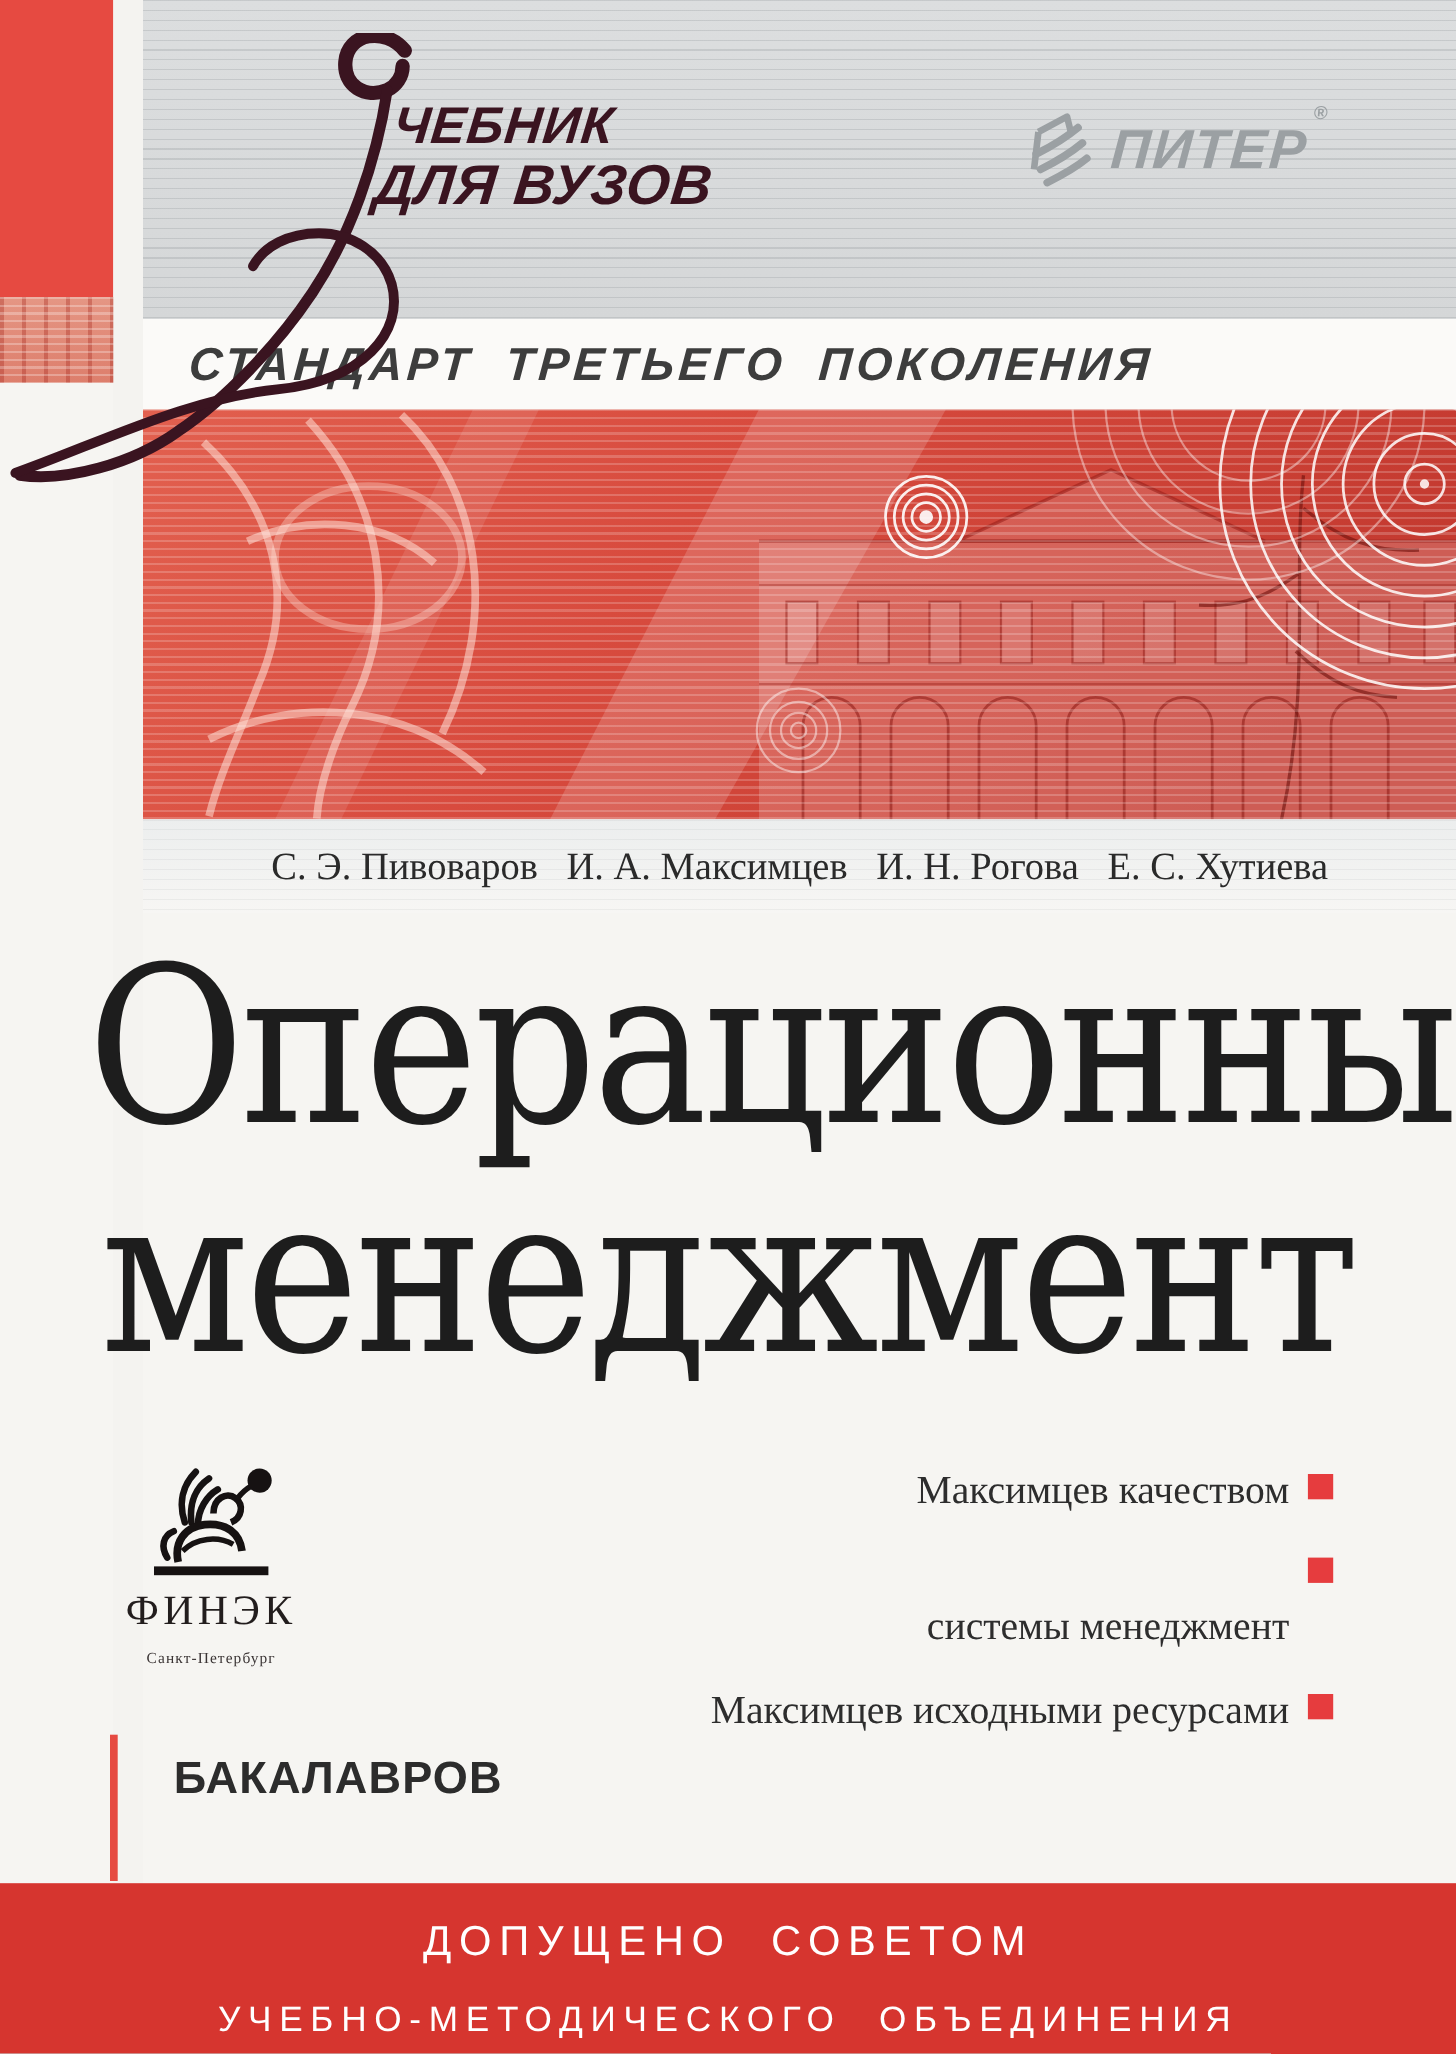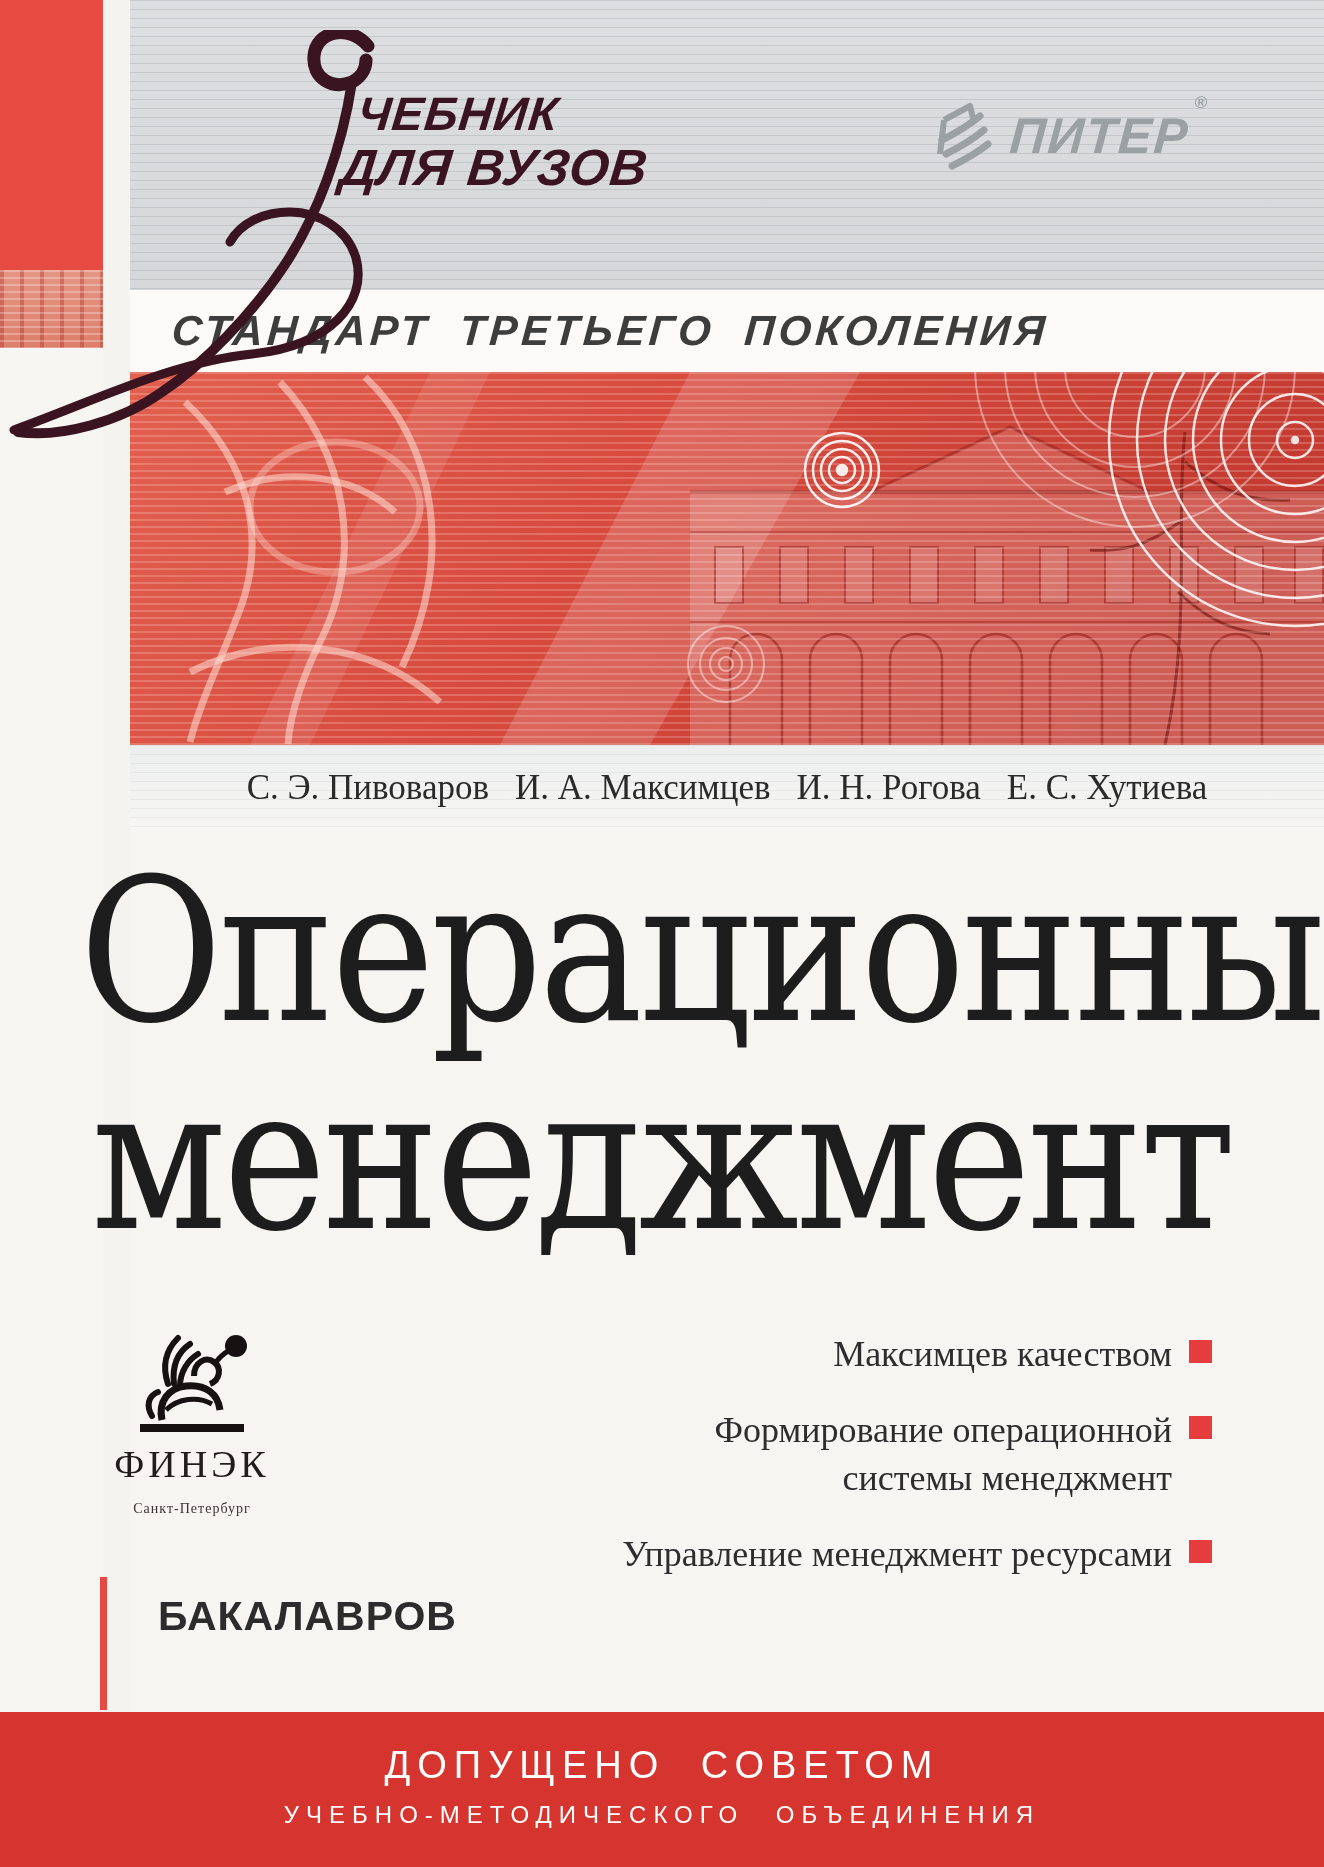--- a/index.html
+++ b/index.html
@@ -89,21 +89,21 @@
   .audience-rule{position:absolute;left:100px;top:1577px;width:7px;height:133px;background:#e64a41;}
   .audience{position:absolute;left:158px;top:1590px;font-weight:bold;font-size:41px;
             line-height:53px;color:#2c2c2c;letter-spacing:1px;}
 
   
   .bottom-banner{
     position:absolute;left:0;right:0;top:1712px;height:155px;background:#d6352f;
     text-align:center;color:#ffffff;font-weight:normal;
   }
   .banner-l1{margin-top:28px;font-size:38px;letter-spacing:7px;word-spacing:18px;line-height:50px;}
-  .banner-l2{font-size:24px;letter-spacing:7px;word-spacing:18px;line-height:50px;}
+  .banner-l2{font-size:32px;letter-spacing:7px;word-spacing:18px;line-height:50px;margin-top:20px;}
 </style>
 </head>
 <body>
 
 <div class="page">
 
   <div class="left-red"></div>
   <div class="left-photo"></div>
   <div class="left-gutter"></div>
 
@@ -259,26 +259,26 @@
     <div class="finek-city">Санкт-Петербург</div>
   </div>
 
   <div class="topics">
     <div class="topic">
       <span class="topic-text">Максимцев качеством</span>
       <span class="topic-square"></span>
     </div>
     <div class="topic">
       <span class="topic-text">
-        <span>Формирование операционной</span><br><span>системы менеджмент</span>
+        <br><span>системы менеджмент</span>
       </span>
       <span class="topic-square"></span>
     </div>
     <div class="topic">
-      <span class="topic-text">Управление менеджмент ресурсами</span>
+      <span class="topic-text">Максимцев исходными ресурсами</span>
       <span class="topic-square"></span>
     </div>
   </div>
 
   <div class="audience-rule"></div>
   <div class="audience">
     <div>БАКАЛАВРОВ</div>
   </div>
 
   <div class="bottom-banner">

